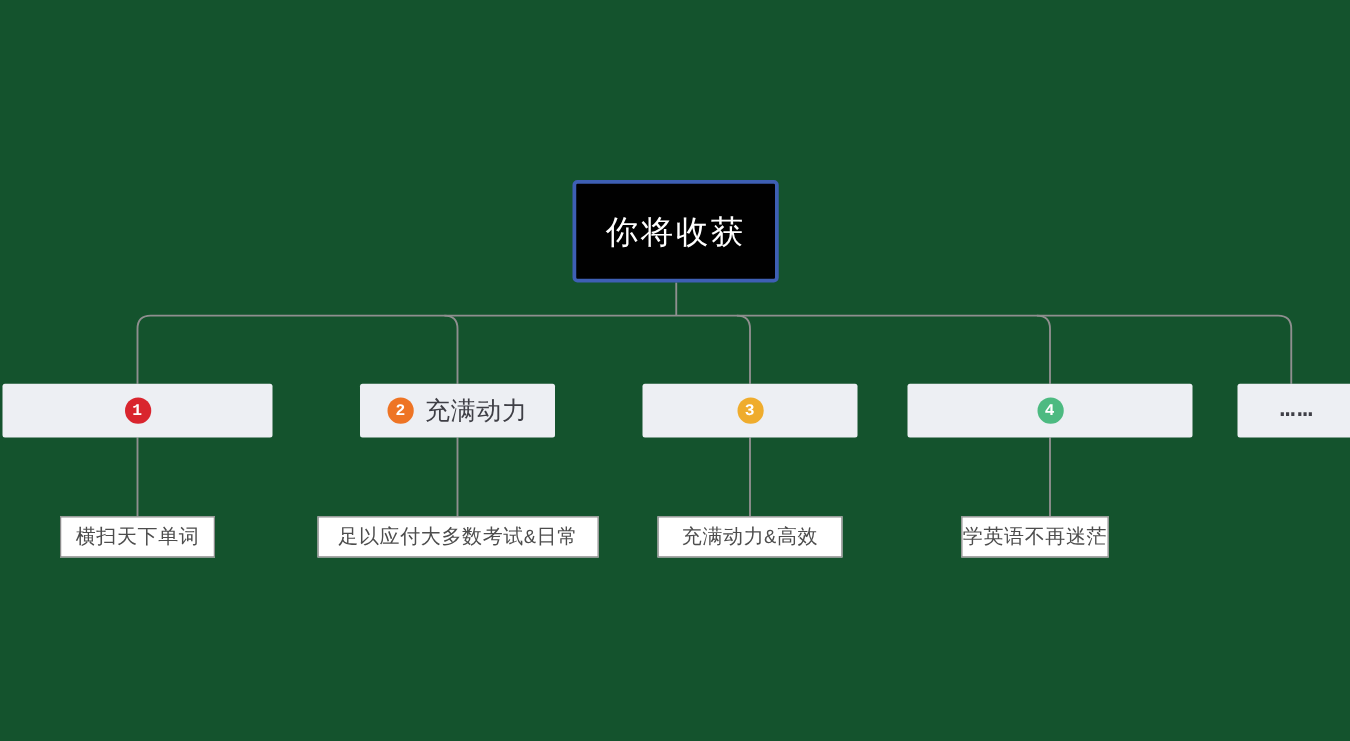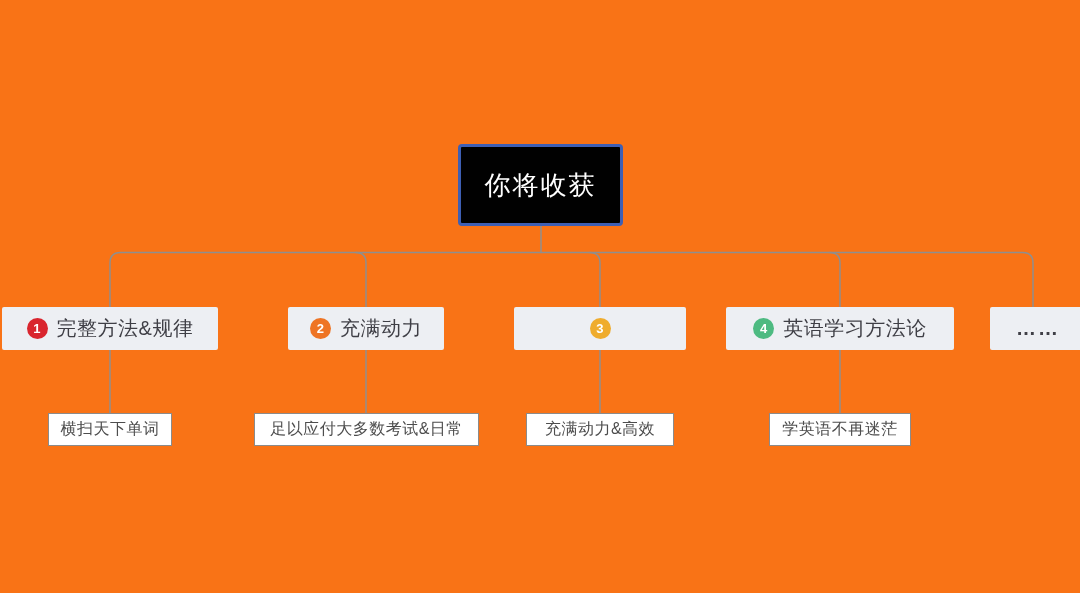--- a/index.html
+++ b/index.html
@@ -1,18 +1,18 @@
 <!DOCTYPE html>
 <html><head>
 <meta charset="utf-8">
 <style>
   html,body{margin:0;padding:0;background:#ffffff;}
   .canvas{
-    position:relative;width:1080px;height:593px;background:#f97316;
-    overflow:hidden;font-family:Liberation Sans, sans-serif;
+    position:relative;width:1080px;height:593px;background:#14532d;
+    overflow:hidden;font-family:Liberation Mono, monospace;
   }
   .connector-layer{position:absolute;left:0;top:0;width:1080px;height:593px;}
   .root-node{
     position:absolute;left:458px;top:144px;width:165px;height:82px;
     box-sizing:border-box;border:3px solid;border-radius:4px;
     display:flex;align-items:center;justify-content:center;
     font-size:26px;letter-spacing:2px;
   }
   .branch-node{
     position:absolute;top:307px;height:43px;border-radius:2px;
@@ -47,50 +47,48 @@
     <path d="M600,350 V414" stroke="#8f8f8f"></path>
     <path d="M840,350 V414" stroke="#8f8f8f"></path>
   </svg>
 
   <div class="root-node" style="background-color: rgb(1, 1, 1); border-color: rgb(62, 95, 180); color: rgb(255, 255, 255);">
     <span>你将收获</span>
   </div>
 
   <div class="branch-node" style="left: 2px; width: 216px; background-color: rgb(237, 239, 243); color: rgb(63, 63, 70);">
     <span class="num-badge" style="background-color: rgb(217, 37, 46);">1</span>
-    <span>完整方法&amp;规律</span>
   </div>
 
   <div class="branch-node" style="left: 288px; width: 156px; background-color: rgb(237, 239, 243); color: rgb(63, 63, 70);">
     <span class="num-badge" style="background-color: rgb(238, 116, 36);">2</span>
     <span>充满动力</span>
   </div>
 
   <div class="branch-node" style="left: 514px; width: 172px; background-color: rgb(237, 239, 243); color: rgb(63, 63, 70);">
     <span class="num-badge" style="background-color: rgb(239, 172, 45);">3</span>
   </div>
 
   <div class="branch-node" style="left: 726px; width: 228px; background-color: rgb(237, 239, 243); color: rgb(63, 63, 70);">
     <span class="num-badge" style="background-color: rgb(77, 186, 129);">4</span>
-    <span>英语学习方法论</span>
   </div>
 
   <div class="branch-node branch-ellipsis" style="left: 990px; width: 96px; background-color: rgb(237, 239, 243); color: rgb(63, 63, 70);">
     <span>……</span>
   </div>
 
   <div class="leaf-node" style="left: 48px; width: 124px; background-color: rgb(255, 255, 255); border-color: rgb(139, 139, 139); color: rgb(77, 77, 77);">
     <span>横扫天下单词</span>
   </div>
 
   <div class="leaf-node" style="left: 254px; width: 225px; background-color: rgb(255, 255, 255); border-color: rgb(139, 139, 139); color: rgb(77, 77, 77);">
     <span>足以应付大多数考试&amp;日常</span>
   </div>
 
   <div class="leaf-node" style="left: 526px; width: 148px; background-color: rgb(255, 255, 255); border-color: rgb(139, 139, 139); color: rgb(77, 77, 77);">
     <span>充满动力&amp;高效</span>
   </div>
 
-  <div class="leaf-node" style="left: 769px; width: 142px; background-color: rgb(255, 255, 255); border-color: rgb(139, 139, 139); color: rgb(77, 77, 77);">
+  <div class="leaf-node" style="left: 769px; width: 118px; background-color: rgb(255, 255, 255); border-color: rgb(139, 139, 139); color: rgb(77, 77, 77);">
     <span>学英语不再迷茫</span>
   </div>
 
 </div>
 
 </body></html>

